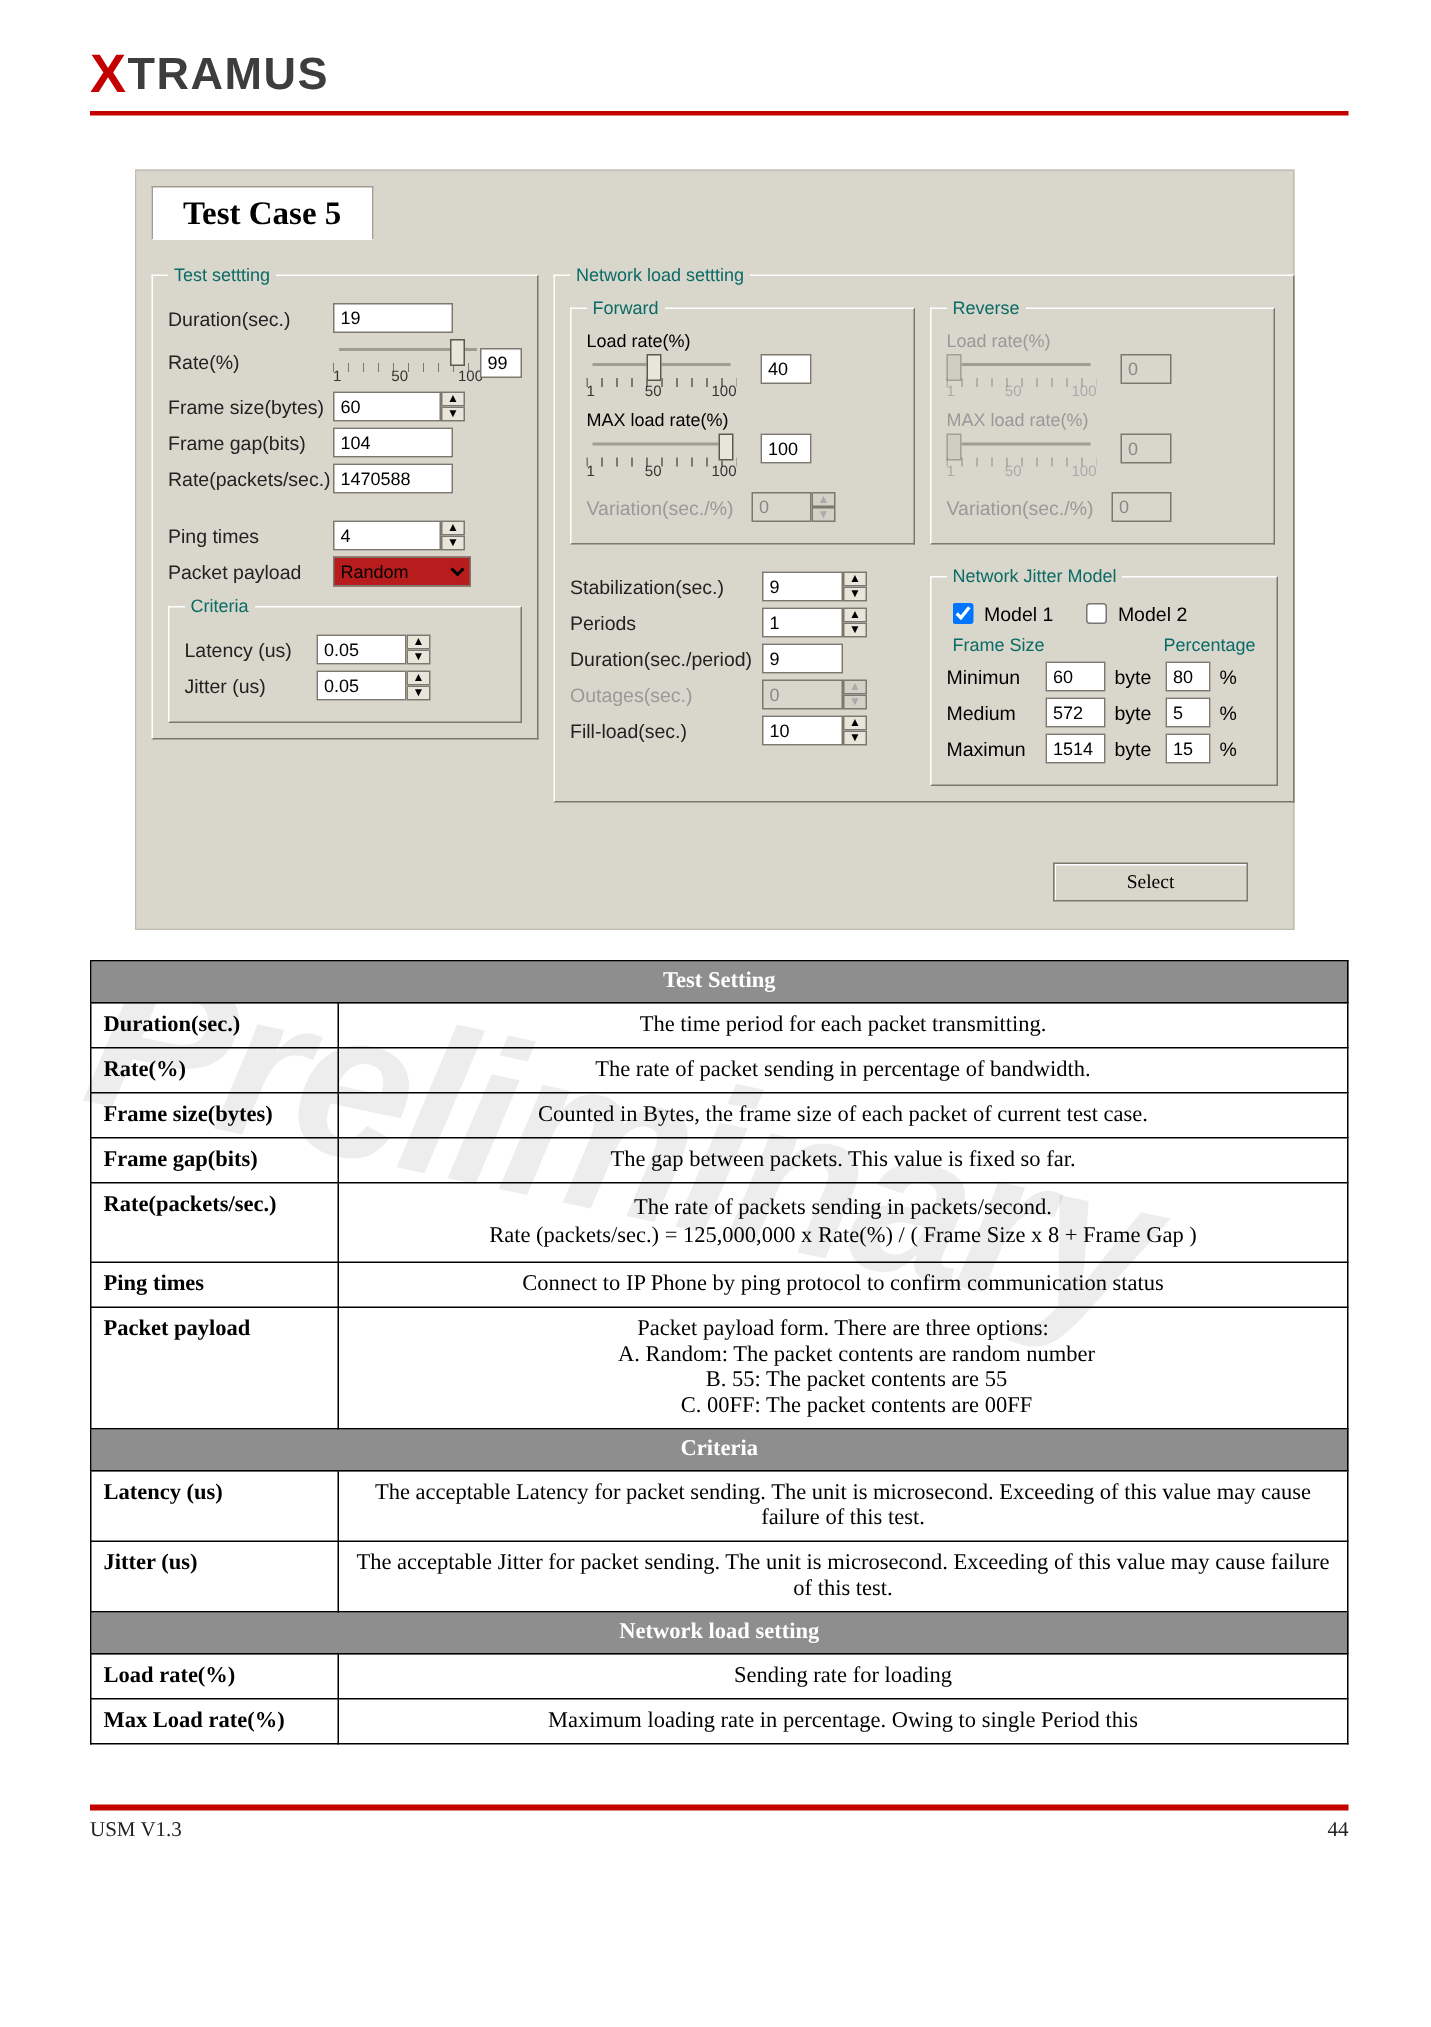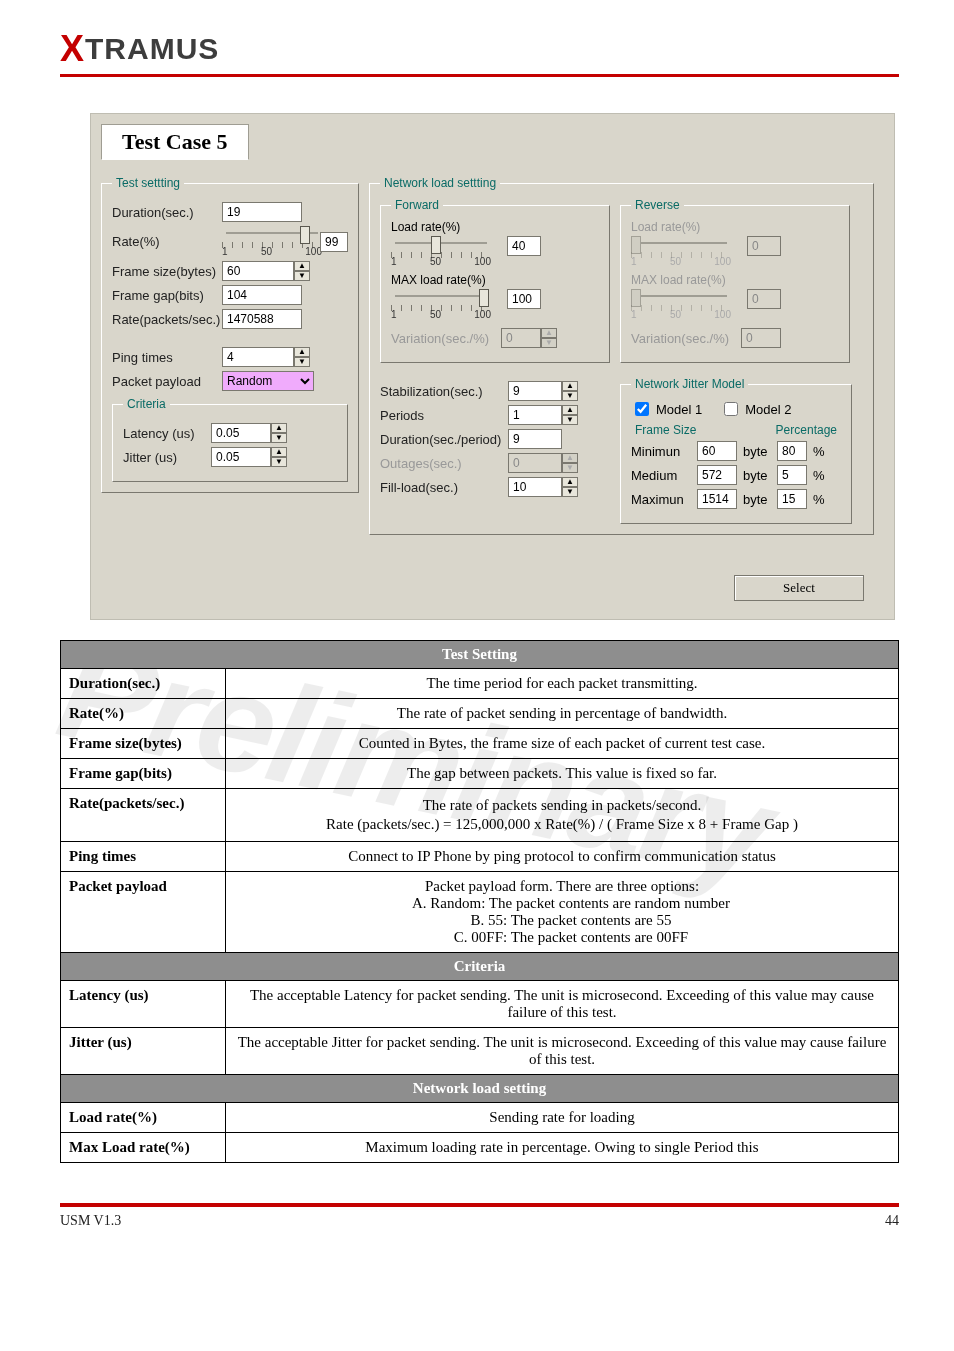--- a/index.html
+++ b/index.html
@@ -26,21 +26,21 @@
     vertical-align: -2px;
   }
   .red-rule {
     height: 3px;
     background: #c40000;
     margin-top: 4px;
   }
 
   
   .shot-wrap {
-    margin: 36px 4px 20px 30px;
+    margin: 36px 36px 20px 30px;
     background: #d9d6cb;
     border: 1px solid #bfbdb2;
     font-family: Tahoma, Arial, sans-serif;
     font-size: 13px;
   }
   .tab-bar {
     position: relative;
     height: 44px;
     background: #d9d6cb;
   }
@@ -145,21 +145,21 @@
   }
   .ticks.gray { color:#aaa;}
   .tickmarks {
     height: 6px;
     background-image: repeating-linear-gradient(to right, #7a786f 0 1px, transparent 1px 10px);
     width: 100px;
     margin-top: 2px;
   }
   select {
     border: 1px solid #7a786f;
-    background: #f0abfc;
+    background: #b91c1c;
     height: 20px; width: 92px;
     font-size: 12px;
   }
   .cb { width:14px; height:14px; }
   .ntm-row { display:flex; align-items:center; gap:6px; margin:4px 0;}
   .ntm-label { width:60px;}
   .ntm-val { width:40px;}
   .ntm-byte { width:28px;}
   .ntm-pct { width:30px;}
   .dual-leg {

